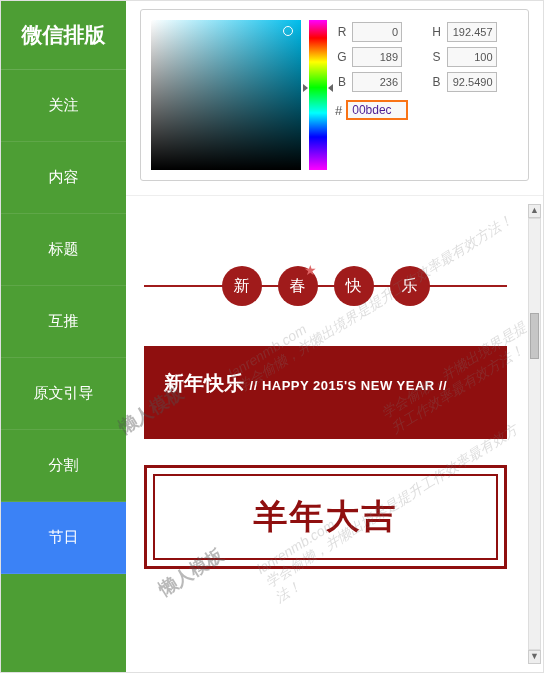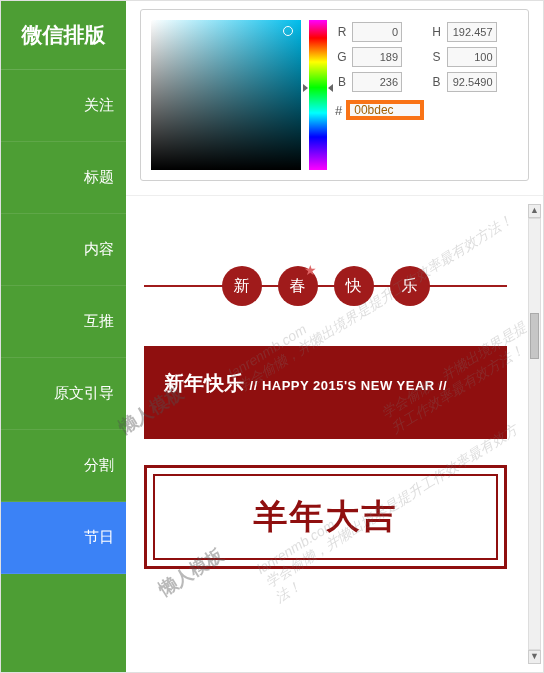--- a/index.html
+++ b/index.html
@@ -1,39 +1,39 @@
 <!DOCTYPE html>
 <html><head>
 <meta charset="utf-8">
 <style>
 *{box-sizing:border-box;margin:0;padding:0}
 body{font-family:"Microsoft YaHei",Arial,sans-serif;font-size:13px;background:#fff;width:544px;height:673px;position:relative;overflow:hidden}
 .wrap{display:flex;width:100%;height:100%;border:1px solid #e0e0e0}
 .sidebar{width:125px;background:#4d9e34;display:flex;flex-direction:column}
 .sidebar-title{text-align:center;padding:20px 0;color:#fff;font-size:21px;font-weight:bold;border-bottom:1px solid rgba(255,255,255,0.15)}
-.sidebar-item{text-align:right;padding:26px 12px;color:#fff;font-size:15px;cursor:pointer;border-bottom:1px solid rgba(255,255,255,0.1)}
+.sidebar-item{text-align:center;padding:26px 18px;color:#fff;font-size:15px;cursor:pointer;border-bottom:1px solid rgba(255,255,255,0.1)}
 .sidebar-item.active{background:#3b82f6}
 .main{flex:1;display:flex;flex-direction:column;background:#fff;min-width:0}
 .color-panel{margin:8px 14px 14px;border:1px solid #d0d0d0;border-radius:3px;padding:10px;display:flex;gap:8px}
 .sat-val{width:150px;height:150px;position:relative;background:linear-gradient(to top,#000,transparent),linear-gradient(to right,#fff,#00bdec);cursor:crosshair}
 .sat-val::after{content:"";position:absolute;top:6px;right:8px;width:8px;height:8px;border:1px solid #fff;border-radius:50%}
 .hue-strip{width:18px;height:150px;background:linear-gradient(to bottom,#f0f 0%,#f00 12%,#ff0 28%,#0f0 45%,#0ff 62%,#00f 78%,#f0f 100%);position:relative;cursor:pointer}
 .hue-strip::before{content:"";position:absolute;left:-6px;top:64px;border-top:4px solid transparent;border-bottom:4px solid transparent;border-left:5px solid #666}
 .hue-strip::after{content:"";position:absolute;right:-6px;top:64px;border-top:4px solid transparent;border-bottom:4px solid transparent;border-right:5px solid #666}
 .controls{flex:1;display:flex;flex-direction:column;gap:6px}
 .row1{display:flex;gap:6px;align-items:center}
 .swatch{width:62px;height:26px;background:#00bdec;border:1px solid #bbb}
 .set-btn{background:#4d9e34;color:#fff;border:none;padding:5px 8px;font-size:12px;cursor:pointer}
 .grid{display:grid;grid-template-columns:1fr 1fr;gap:5px 6px;margin-top:2px}
 .cell{display:flex;align-items:center;gap:3px}
 .cell label{width:14px;text-align:center;color:#555;font-size:12px}
 .cell input{width:50px;height:20px;border:1px solid #bbb;text-align:right;padding-right:3px;font-size:11px;background:#f8f8f8;color:#555}
 .hex-row{display:flex;align-items:center;gap:4px;margin-top:2px}
 .hex-row label{font-size:13px;color:#555}
-.hex-row input{width:78px;height:20px;border:4px solid #f97316;padding-left:4px;font-size:12px;background:#f8f8f8;color:#a16207}
+.hex-row input{width:62px;height:20px;border:2px solid #f97316;padding-left:4px;font-size:12px;background:#f8f8f8;color:#4c1d95}
 .content-area{flex:1;position:relative;overflow:hidden;border-top:1px solid #eee}
 .scroll-content{position:absolute;inset:0 18px 0 0;padding:46px 18px 10px;overflow:hidden}
 .scrollbar{position:absolute;right:2px;top:8px;bottom:8px;width:13px}
 .scrollbar-track{position:absolute;inset:14px 0;background:#f0f0f0;border:1px solid #ddd}
 .scrollbar-thumb{position:absolute;left:1px;right:1px;top:94px;height:46px;background:#c6c6c6;border:1px solid #aaa}
 .scrollbar-btn{position:absolute;left:0;right:0;height:14px;background:#eee;border:1px solid #ccc;font-size:9px;text-align:center;line-height:11px;color:#666;cursor:pointer}
 .sb-up{top:0}.sb-down{bottom:0}
 .divider-circles{position:relative;height:40px;margin:24px 0 40px}
 .divider-line{position:absolute;left:0;right:0;top:19px;height:2px;background:#a01b1b}
 .circles{position:absolute;left:0;right:0;top:0;display:flex;justify-content:center;gap:16px}
@@ -53,22 +53,22 @@
 .wm b{font-style:normal;font-weight:bold;color:rgba(80,80,80,0.4);font-size:18px}
 .star{position:absolute;left:304px;top:262px;color:#d66;font-size:14px}
 </style>
 </head>
 <body>
 
 <div class="wrap">
   <nav class="sidebar">
     <div class="sidebar-title">微信排版</div>
     <div class="sidebar-item">关注</div>
+    <div class="sidebar-item">内容</div>
     <div class="sidebar-item">标题</div>
-    <div class="sidebar-item">内容</div>
     <div class="sidebar-item">互推</div>
     <div class="sidebar-item">原文引导</div>
     <div class="sidebar-item">分割</div>
     <div class="sidebar-item active">节日</div>
   </nav>
 
   <div class="main">
     <div class="color-panel">
       <div class="sat-val"></div>
       <div class="hue-strip"></div>

